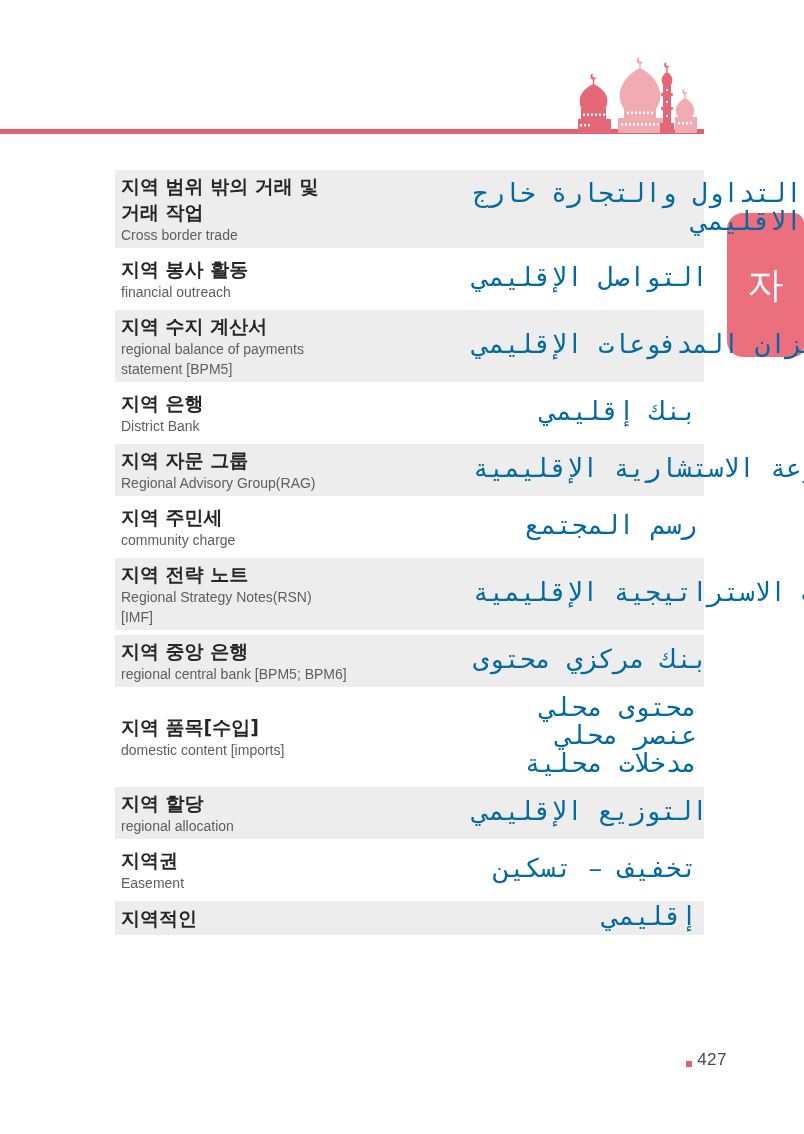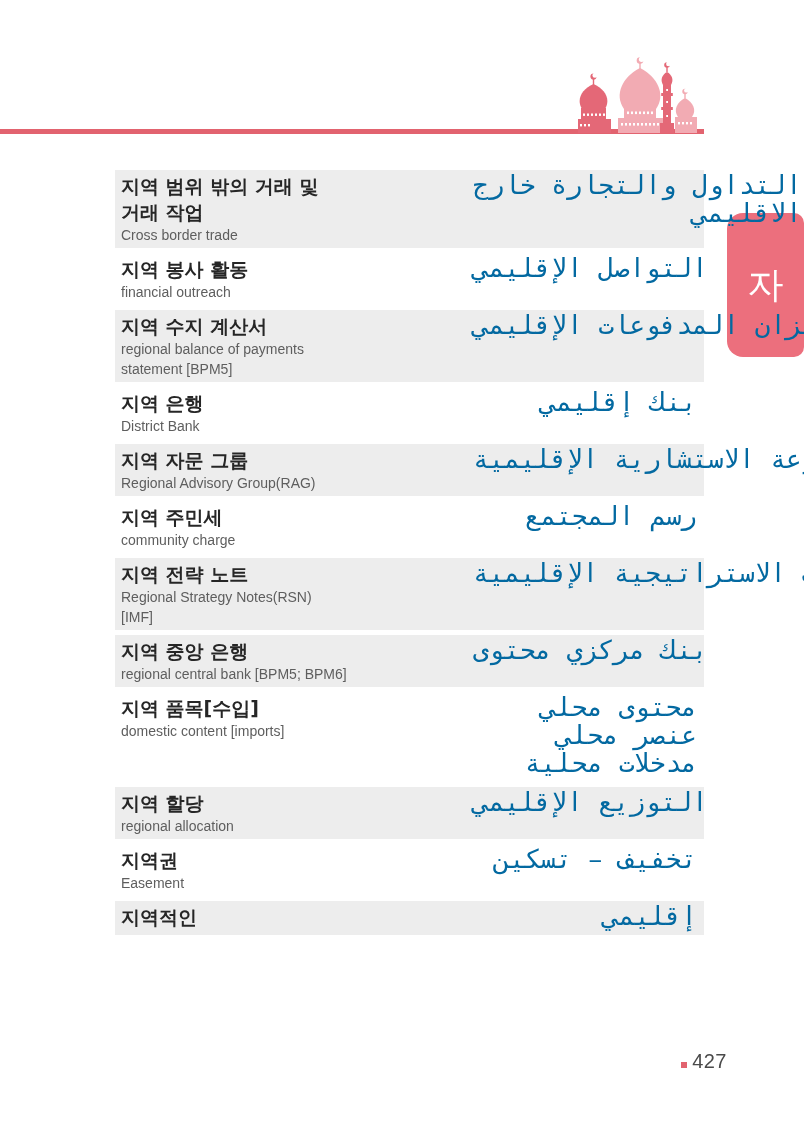--- a/index.html
+++ b/index.html
@@ -28,21 +28,21 @@
   }
   .side-tab span {
     font-size:36px; line-height:1;
     font-family:"DejaVu Sans", sans-serif;
   }
   .glossary {
     position:absolute; left:115px; top:170px;
     width:589px;
   }
   .row {
-    display:flex; align-items:flex-start;
+    display:flex; align-items:center;
     padding:3px 7px 3px 6px;
     margin-bottom:5px;
   }
   .row.shaded { background:#ededed; }
   .cell-left { flex:0 0 352px; }
   .cell-right { flex:1 1 auto; text-align:right; }
   .ko {
     font-size:19px; font-weight:700; color:#262626;
     line-height:26px; white-space:pre;
     font-family:"DejaVu Sans","Liberation Sans",sans-serif;
@@ -60,21 +60,21 @@
   }
   .page-num {
     position:absolute; top:1050px; right:77px;
     display:flex; align-items:center; gap:5px;
   }
   .page-num .sq {
     width:6px; height:6px; background:#e2636f;
     margin-top:7px;
   }
   .page-num .num {
-    font-size:20px; color:#4a4a4a; letter-spacing:0.5px;
+    font-size:17px; color:#4a4a4a; letter-spacing:0.5px;
   }
 </style>
 </head>
 <body>
 
 <div class="top-line"></div>
 
 <svg class="mosque" width="128" height="76" viewBox="0 0 128 76" aria-hidden="true">
 
   <g fill="#e46877">

